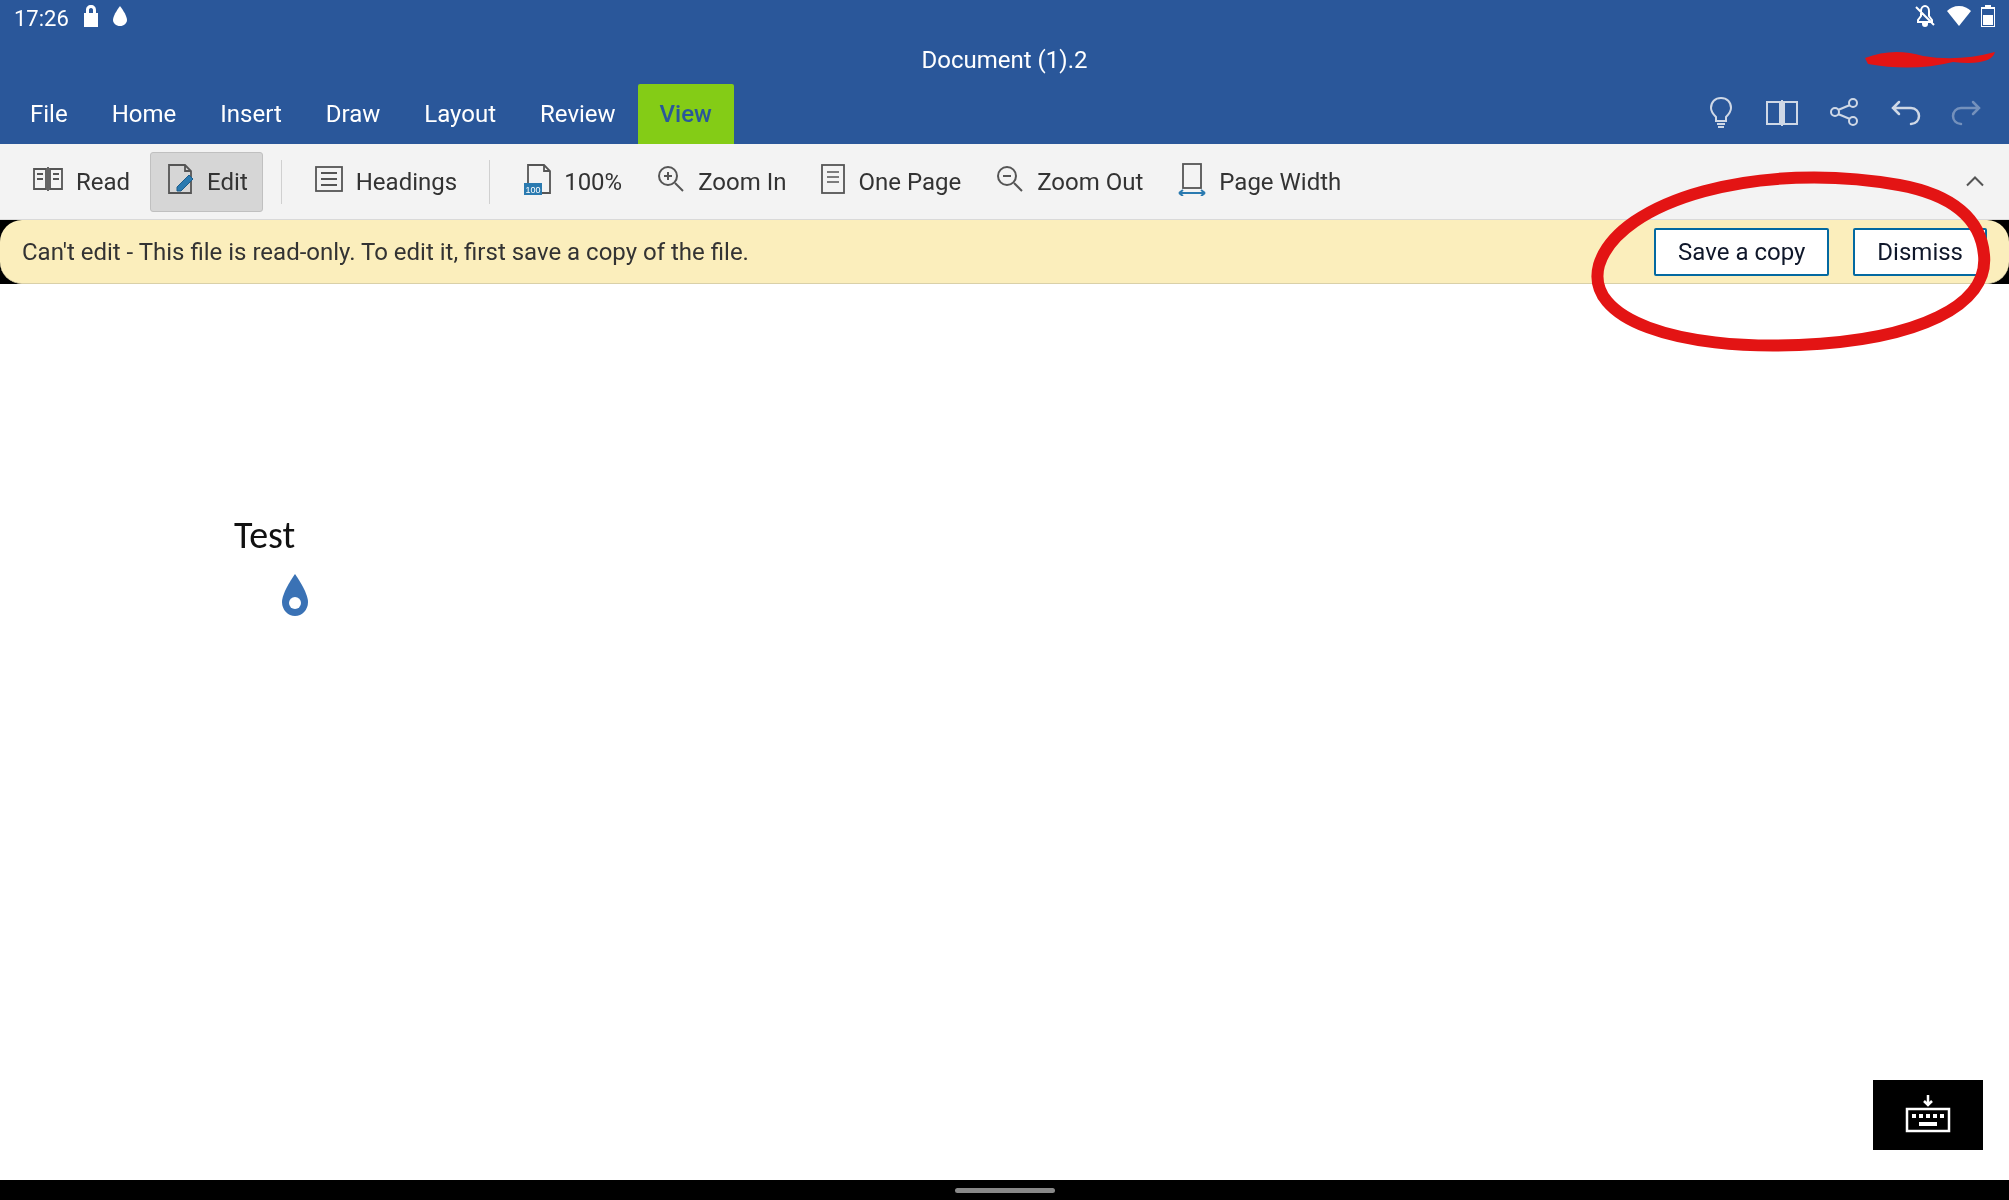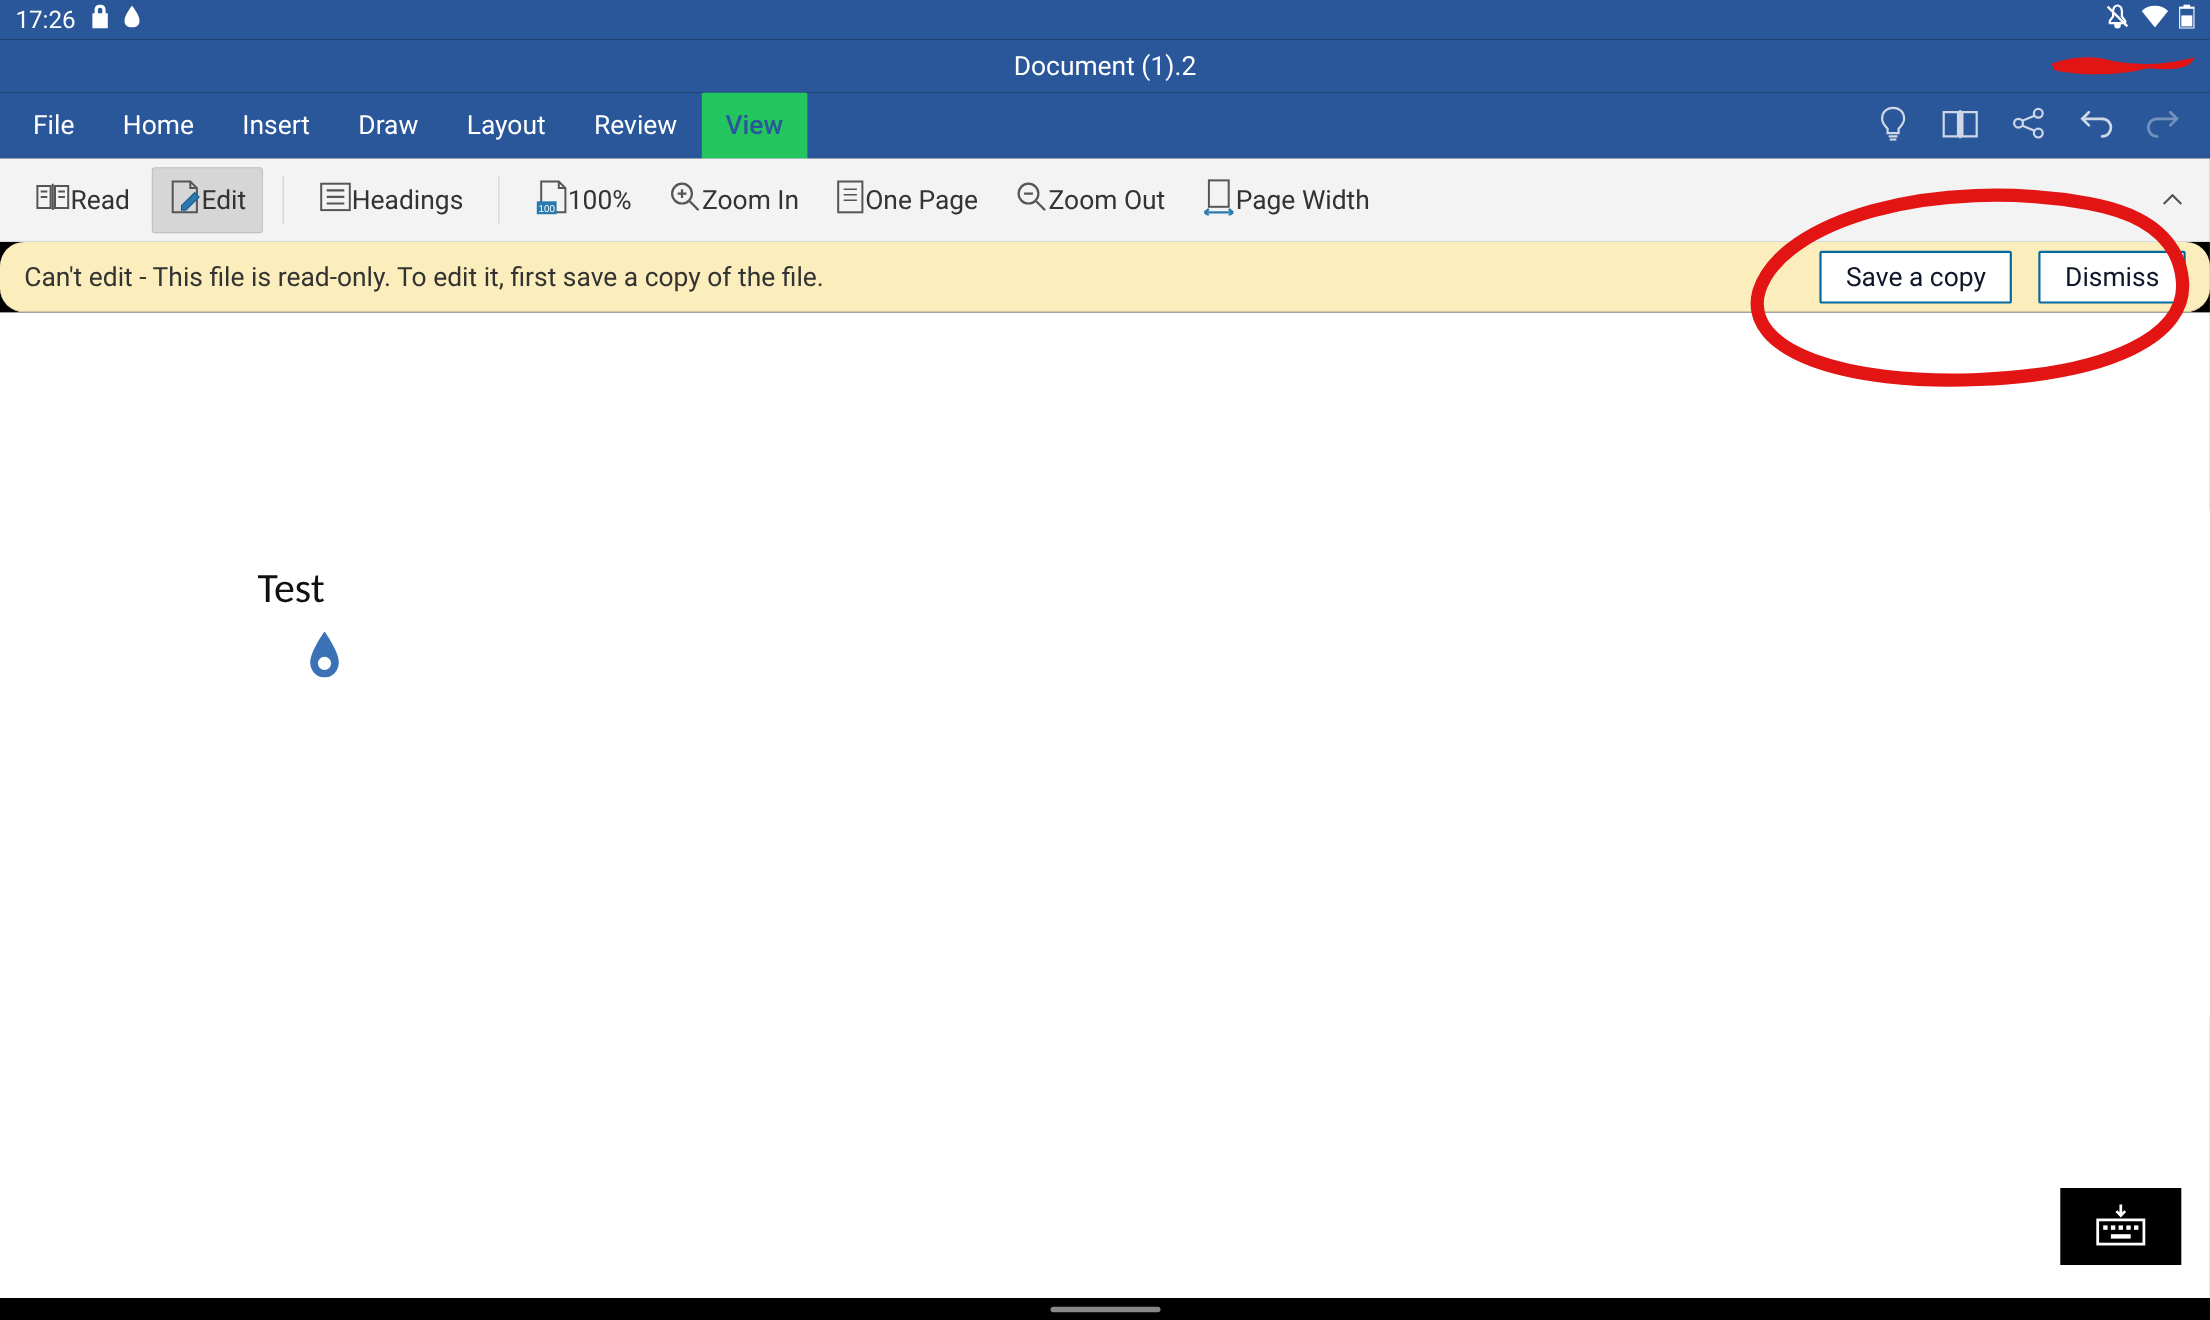--- a/index.html
+++ b/index.html
@@ -52,21 +52,21 @@
     .tabs { display: flex; height: 100%; align-items: stretch; }
     .tab {
       padding: 0 22px;
       display: flex;
       align-items: center;
       font-size: 24px;
       color: #fff;
       cursor: pointer;
     }
     .tab.active {
-      background: #22c55e;
+      background: #84cc16;
       color: #2a579a;
       font-weight: 500;
       border-top-left-radius: 2px;
       border-top-right-radius: 2px;
     }
     .actions { display: flex; gap: 30px; padding-right: 18px; align-items: center; height: 100%; }
     .action-icon { color: #cfd8e6; cursor: pointer; }
     .action-icon.disabled { opacity: 0.45; }
     .ribbon {
       height: 76px;
@@ -74,21 +74,21 @@
       border-bottom: 1px solid #d9d9d9;
       display: flex;
       align-items: center;
       padding: 0 18px;
       gap: 6px;
       position: relative;
     }
     .ribbon-btn {
       display: flex;
       align-items: center;
-      gap: 0;
+      gap: 12px;
       padding: 10px 14px;
       font-size: 24px;
       color: #333;
       cursor: pointer;
       border-radius: 3px;
     }
     .ribbon-btn.selected {
       background: #d6d6d6;
       border: 1px solid #c0c0c0;
     }

